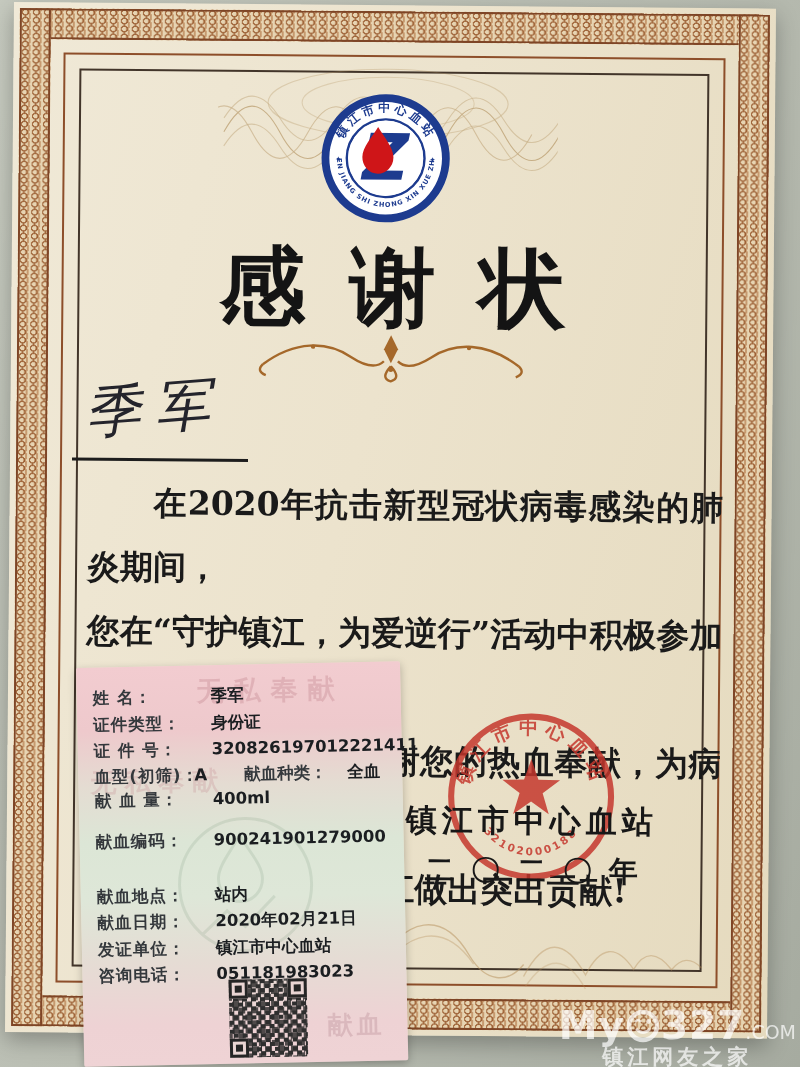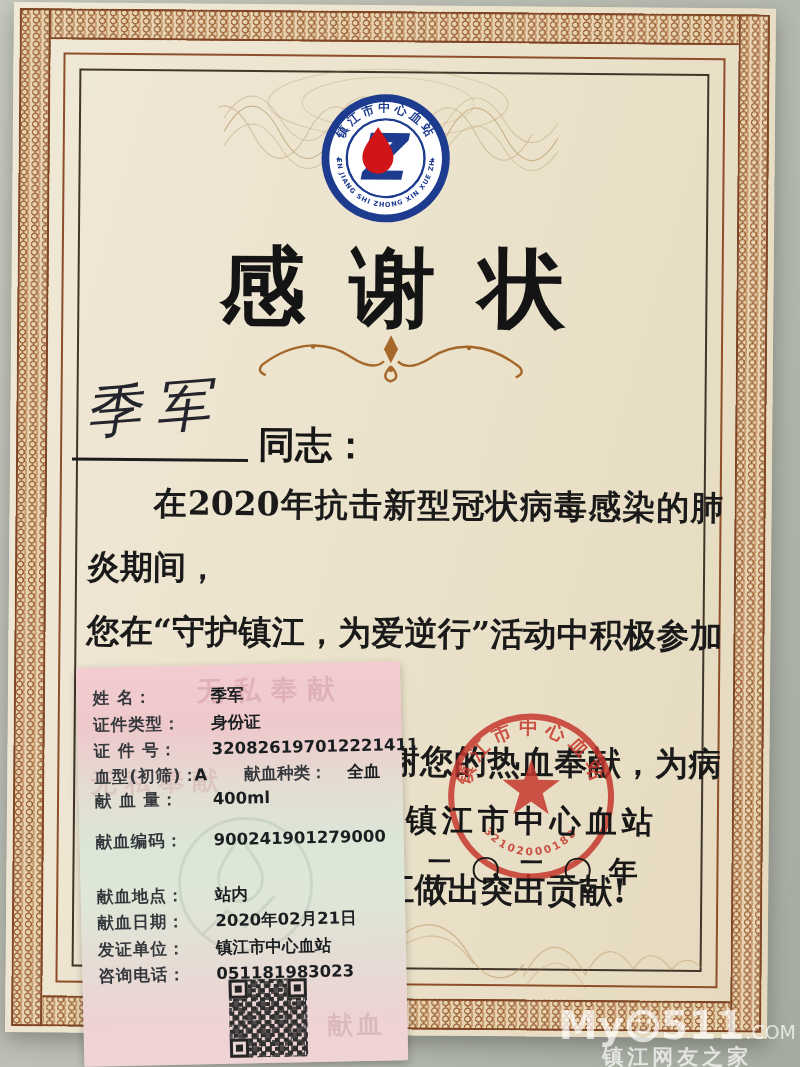--- a/index.html
+++ b/index.html
@@ -157,21 +157,20 @@
       <path d="M140,33 q-11,12 0,15 q11,-3 0,-15"></path>
     </g>
     <path d="M140,2 l7,14 -7,14 -7,-14 z" fill="#a5682a"></path>
     <circle cx="140" cy="36" r="2.6" fill="#a5682a"></circle>
     <circle cx="62" cy="14" r="2.2" fill="#a5682a"></circle>
     <circle cx="218" cy="14" r="2.2" fill="#a5682a"></circle>
   </svg>
 
   <div class="sig">季军</div>
   <div class="sig-line"></div>
-  <div class="salut">同志：</div>
 
   <div class="bodytxt">
     <p class="first">在2020年抗击新型冠状病毒感染的肺炎期间，</p>
     <p>您在“守护镇江，为爱逆行”活动中积极参加无偿</p>
     <p>献血，彰显大爱，感谢您的热血奉献，为病患带来</p>
     <p>生的希望，为平安镇江做出突出贡献!</p>
   </div>
 
   <svg class="seal" viewBox="0 0 170 170">
     <circle cx="85" cy="85" r="79" fill="none" stroke="#c5362c" stroke-width="6"></circle>
@@ -256,17 +255,17 @@
 
 <div class="wm">
   <div class="row">
     <span class="big">My</span>
     <svg width="34" height="34" viewBox="0 0 34 34" style="margin:0 1px">
       <circle cx="17" cy="17" r="14" fill="none" stroke="rgba(255,255,255,.7)" stroke-width="4.5"></circle>
       <path d="M9,13 q3,-4 6,0" fill="none" stroke="rgba(255,255,255,.7)" stroke-width="2.6"></path>
       <circle cx="22.5" cy="12.5" r="2.4" fill="rgba(255,255,255,.7)"></circle>
       <path d="M10,20 q7,7 14,0" fill="none" stroke="rgba(255,255,255,.7)" stroke-width="2.6"></path>
     </svg>
-    <span class="big">511</span>
+    <span class="big">327</span>
     <span class="tld">.COM</span>
   </div>
   <div class="sub">镇江网友之家</div>
 </div>
 
 </body></html>

